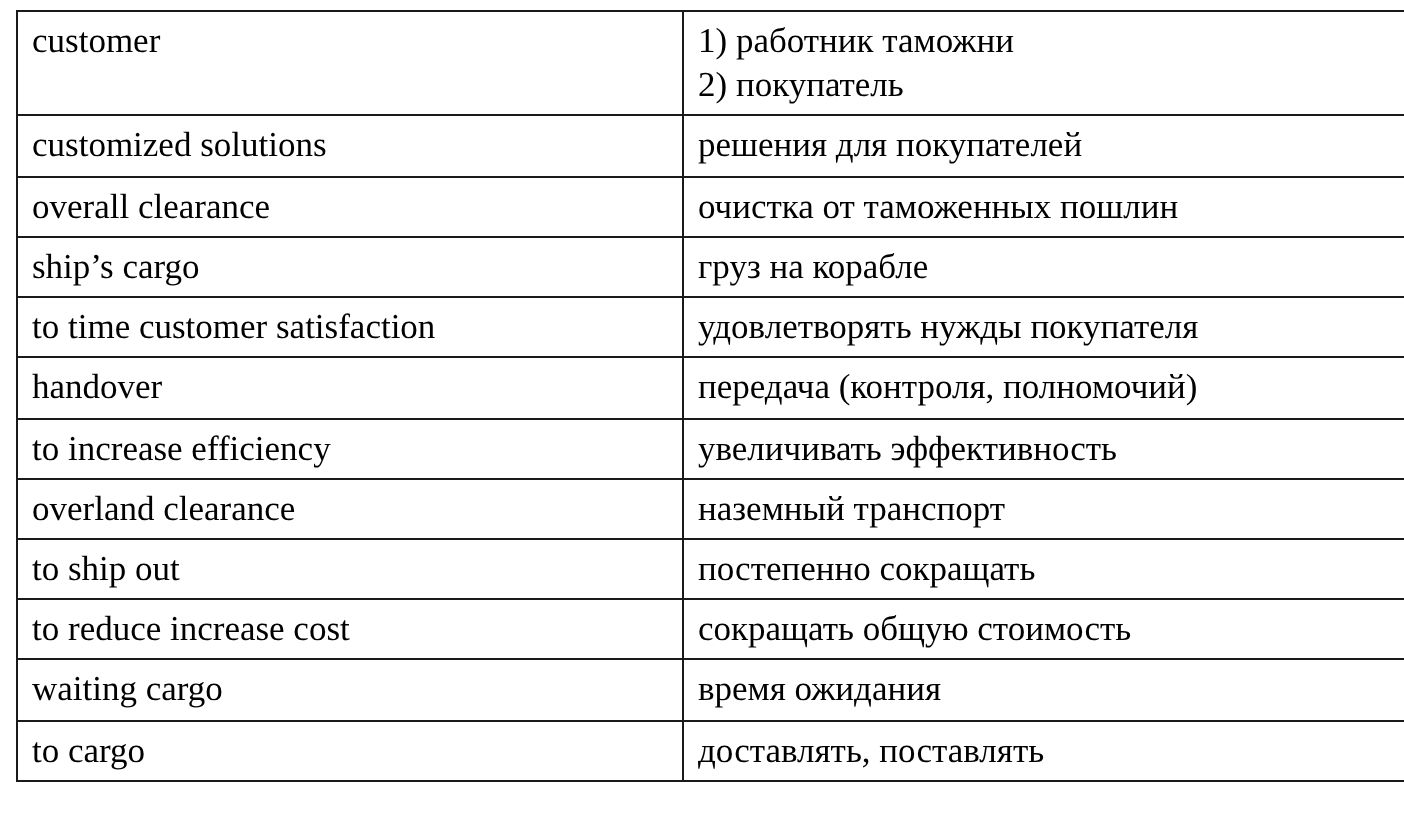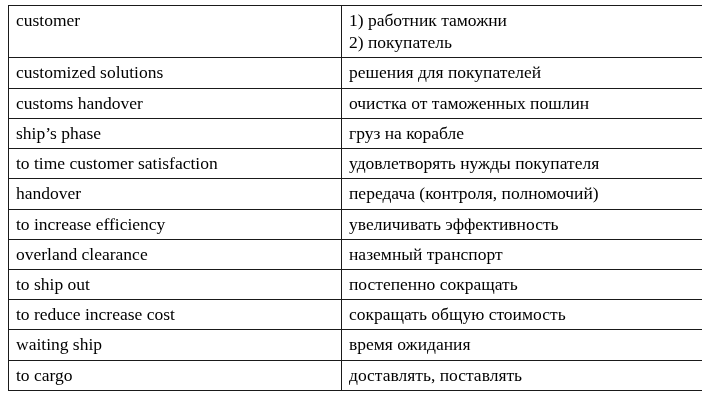--- a/index.html
+++ b/index.html
@@ -68,30 +68,30 @@
         <td class="term">
           <span class="line">customized solutions</span>
         </td>
         <td class="translation">
           <span class="line">решения для покупателей</span>
         </td>
       </tr>
 
       <tr>
         <td class="term">
-          <span class="line">customs handover</span>
+          <span class="line">overall clearance</span>
         </td>
         <td class="translation">
           <span class="line">очистка от таможенных пошлин</span>
         </td>
       </tr>
 
       <tr>
         <td class="term">
-          <span class="line">ship’s phase</span>
+          <span class="line">ship’s cargo</span>
         </td>
         <td class="translation">
           <span class="line">груз на корабле</span>
         </td>
       </tr>
 
       <tr>
         <td class="term">
           <span class="line">to time customer satisfaction</span>
         </td>
@@ -140,21 +140,21 @@
         <td class="term">
           <span class="line">to reduce increase cost</span>
         </td>
         <td class="translation">
           <span class="line">сокращать общую стоимость</span>
         </td>
       </tr>
 
       <tr>
         <td class="term">
-          <span class="line">waiting ship</span>
+          <span class="line">waiting cargo</span>
         </td>
         <td class="translation">
           <span class="line">время ожидания</span>
         </td>
       </tr>
 
       <tr>
         <td class="term">
           <span class="line">to cargo</span>
         </td>

